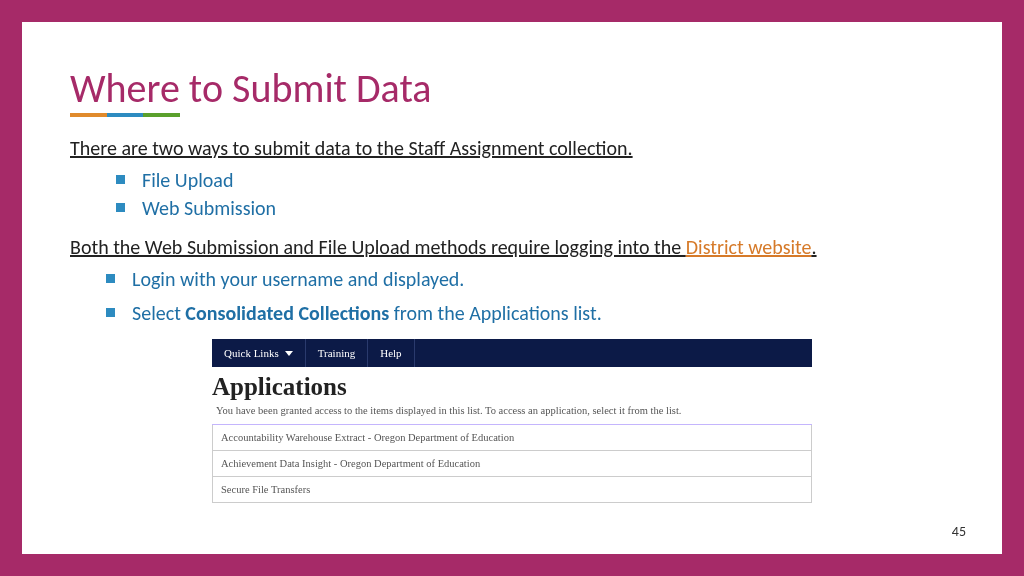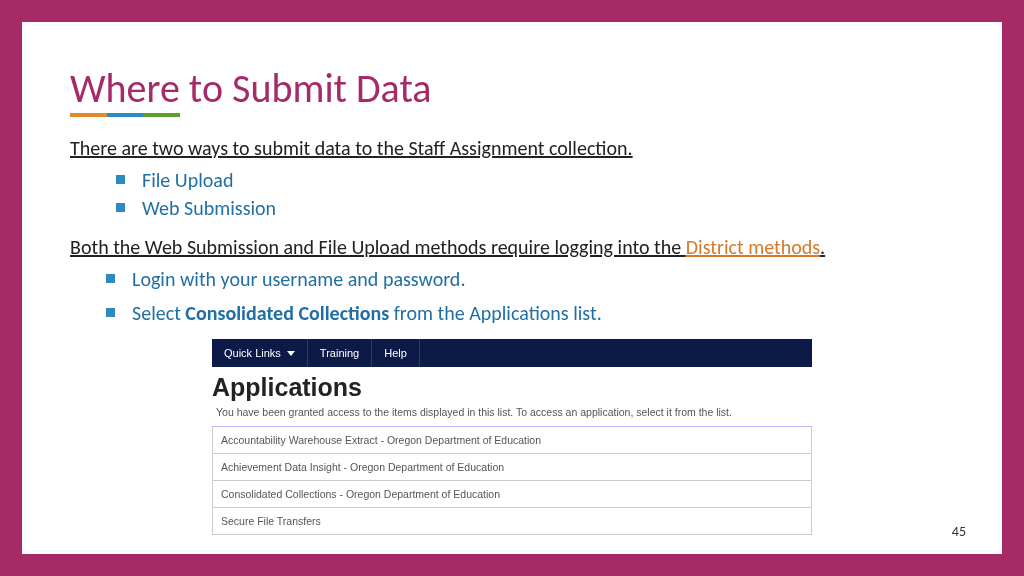--- a/index.html
+++ b/index.html
@@ -64,21 +64,21 @@
     color: #d67a29;
     text-decoration: underline;
     cursor: pointer;
   }
   .bold { font-weight: 700; }
 
   
   .app-panel {
     width: 600px;
     margin: 6px auto 12px auto;
-    font-family: Liberation Sans, sans-serif;
+    font-family: Liberation Serif, serif;
   }
   .app-nav {
     background: #0c1a47;
     display: flex;
     align-items: stretch;
     height: 28px;
   }
   .app-nav .nav-item {
     color: #fff;
     font-size: 11px;
@@ -138,43 +138,42 @@
   </div>
 
   <div class="body-text body-para">There are two ways to submit data to the Staff Assignment collection.</div>
 
   <ul class="bullets">
     <li>File Upload</li>
     <li>Web Submission</li>
   </ul>
 
   <div class="body-text body-para">
-    <span>Both the Web Submission and File Upload methods require logging into the </span><span class="link">District methods</span><span>.</span>
+    <span>Both the Web Submission and File Upload methods require logging into the </span><span class="link">District website</span><span>.</span>
   </div>
 
   <ul class="bullets wide">
-    <li>Login with your username and password.</li>
+    <li>Login with your username and displayed.</li>
     <li>
       <span>Select </span><span class="bold">Consolidated Collections</span><span> from the Applications list.</span>
     </li>
   </ul>
 
   <div class="app-panel">
     <div class="app-nav">
       <div class="nav-item">
         <span>Quick Links</span>
         <span class="caret"></span>
       </div>
       <div class="nav-item">Training</div>
       <div class="nav-item">Help</div>
     </div>
     <div class="app-heading">Applications</div>
     <div class="app-sub">You have been granted access to the items displayed in this list. To access an application, select it from the list.</div>
     <div class="app-list">
       <div class="row">Accountability Warehouse Extract - Oregon Department of Education</div>
       <div class="row">Achievement Data Insight - Oregon Department of Education</div>
-      <div class="row">Consolidated Collections - Oregon Department of Education</div>
       <div class="row">Secure File Transfers</div>
     </div>
   </div>
 
   <div class="page-num">45</div>
 </div>
 
 </body></html>

